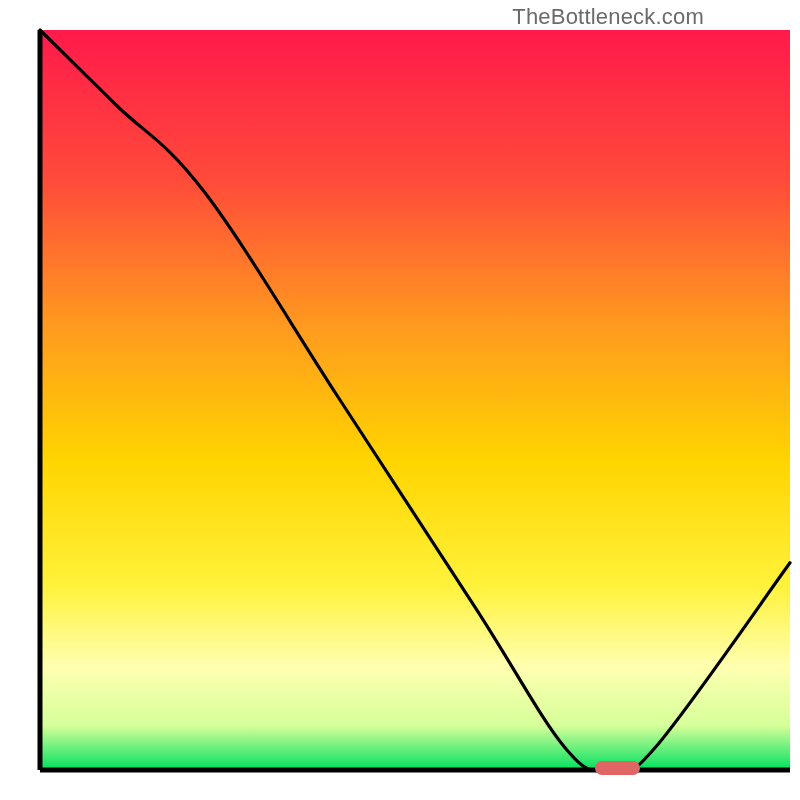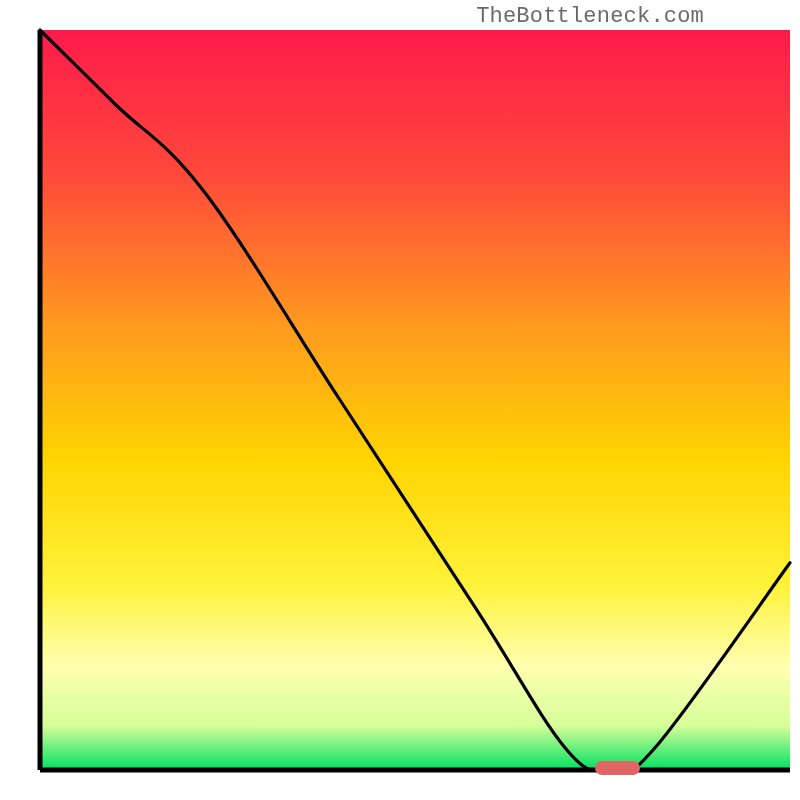--- a/index.html
+++ b/index.html
@@ -7,21 +7,20 @@
     padding: 0;
     width: 800px;
     height: 800px;
     background: #ffffff;
     font-family: Arial, Helvetica, sans-serif;
   }
   .wrap {
     position: relative;
     width: 714px;
     height: 800px;
-    font-family: Liberation Mono, monospace;
   }
   .attribution {
     position: absolute;
     top: 4px;
     right: 10px;
     font-size: 22px;
     color: #6a6a6a;
     font-weight: 500;
     letter-spacing: 0.2px;
   }

